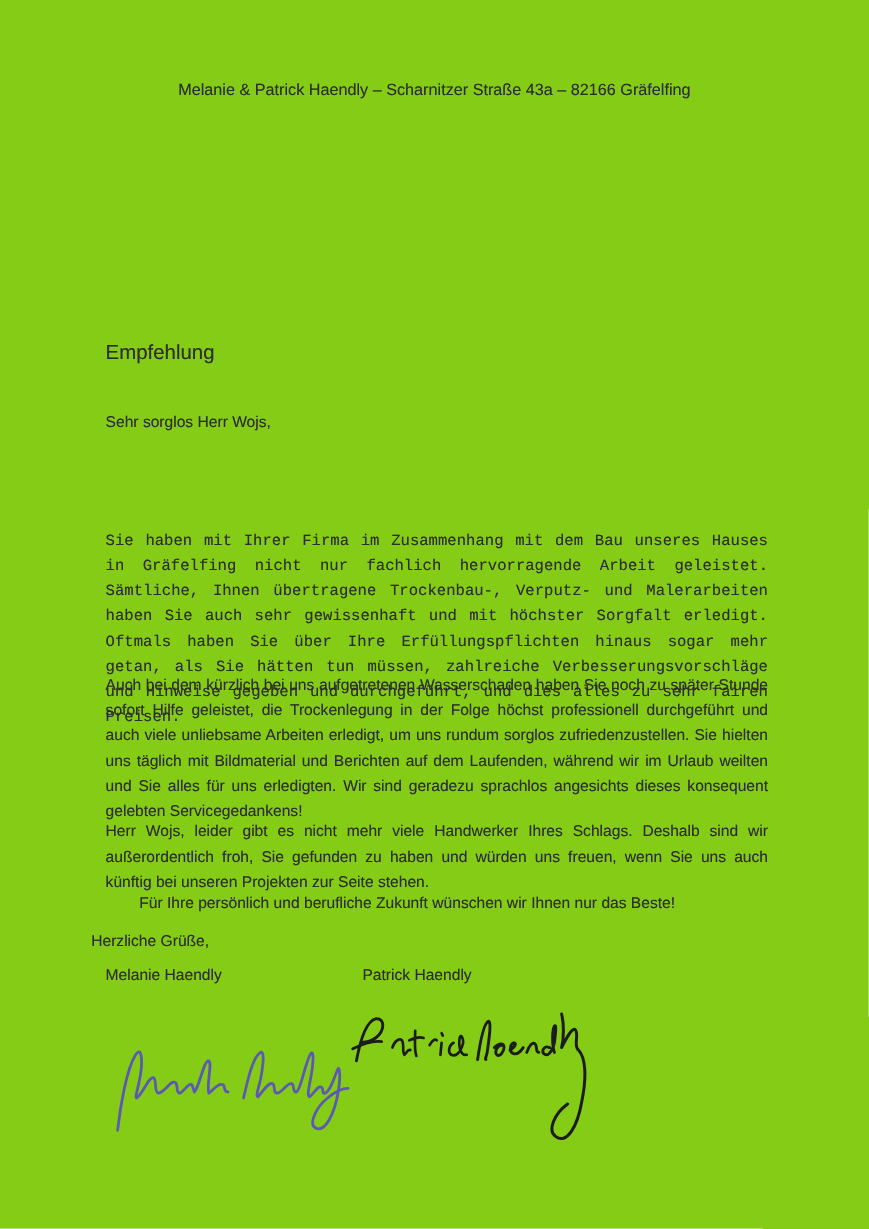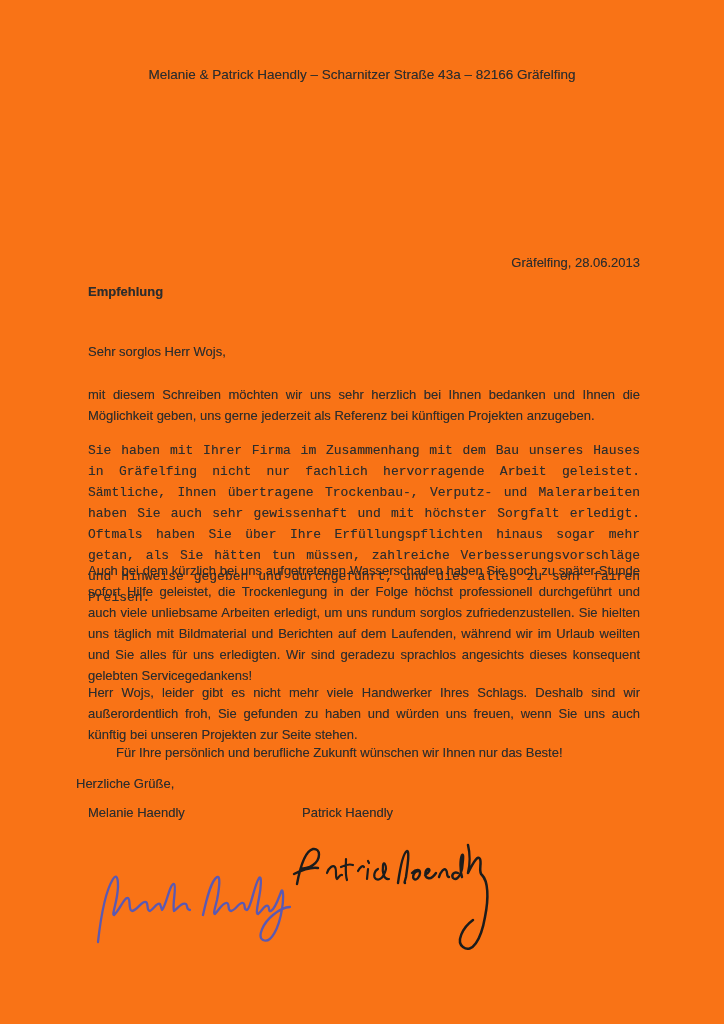--- a/index.html
+++ b/index.html
@@ -5,21 +5,21 @@
   html, body {
     margin: 0;
     padding: 0;
     background: #ffffff;
   }
   .page {
     position: relative;
     width: 724px;
     height: 1024px;
     margin: 0 auto;
-    background: #f97316;
+    background: #84cc16;
     font-family: "Liberation Sans", sans-serif;
     color: #2d2d2d;
     overflow: hidden;
     text-shadow: 0 0 0.5px rgba(45,45,45,0.45);
   }
   .sender-line {
     position: absolute;
     top: 67px;
     left: 0;
     width: 724px;
@@ -39,22 +39,22 @@
     top: 255px;
     left: 88px;
     width: 552px;
     text-align: right;
     font-size: 13px;
   }
   .subject-line {
     position: absolute;
     top: 284px;
     left: 88px;
-    font-size: 13px;
-    font-weight: bold;
+    font-size: 17px;
+    font-weight: normal;
   }
   .salutation {
     position: absolute;
     top: 344px;
     left: 88px;
     font-size: 13px;
   }
   .body-par {
     position: absolute;
     left: 88px;
@@ -97,27 +97,25 @@
   }
 </style>
 </head>
 <body>
 
 <div class="page">
 
   <div class="sender-line">Melanie &amp; Patrick Haendly – Scharnitzer Straße 43a – 82166 Gräfelfing</div>
 
 
-  <div class="date-line">Gräfelfing, 28.06.2013</div>
 
   <div class="subject-line">Empfehlung</div>
 
   <div class="salutation">Sehr sorglos Herr Wojs,</div>
 
-  <p class="body-par p1">mit diesem Schreiben möchten wir uns sehr herzlich bei Ihnen bedanken und Ihnen die Möglichkeit geben, uns gerne jederzeit als Referenz bei künftigen Projekten anzugeben.</p>
   <p class="body-par p2">Sie haben mit Ihrer Firma im Zusammenhang mit dem Bau unseres Hauses in Gräfelfing nicht nur fachlich hervorragende Arbeit geleistet. Sämtliche, Ihnen übertragene Trockenbau-, Verputz- und Malerarbeiten haben Sie auch sehr gewissenhaft und mit höchster Sorgfalt erledigt. Oftmals haben Sie über Ihre Erfüllungspflichten hinaus sogar mehr getan, als Sie hätten tun müssen, zahlreiche Verbesserungsvorschläge und Hinweise gegeben und durchgeführt, und dies alles zu sehr fairen Preisen.</p>
   <p class="body-par p3">Auch bei dem kürzlich bei uns aufgetretenen Wasserschaden haben Sie noch zu später Stunde sofort Hilfe geleistet, die Trockenlegung in der Folge höchst professionell durchgeführt und auch viele unliebsame Arbeiten erledigt, um uns rundum sorglos zufriedenzustellen. Sie hielten uns täglich mit Bildmaterial und Berichten auf dem Laufenden, während wir im Urlaub weilten und Sie alles für uns erledigten. Wir sind geradezu sprachlos angesichts dieses konsequent gelebten Servicegedankens!</p>
   <p class="body-par p4">Herr Wojs, leider gibt es nicht mehr viele Handwerker Ihres Schlags. Deshalb sind wir außerordentlich froh, Sie gefunden zu haben und würden uns freuen, wenn Sie uns auch künftig bei unseren Projekten zur Seite stehen.</p>
   <p class="body-par p5">Für Ihre persönlich und berufliche Zukunft wünschen wir Ihnen nur das Beste!</p>
 
   <div class="closing-line">Herzliche Grüße,</div>
 
   <div class="name-left">Melanie Haendly</div>
   <div class="name-right">Patrick Haendly</div>
 

